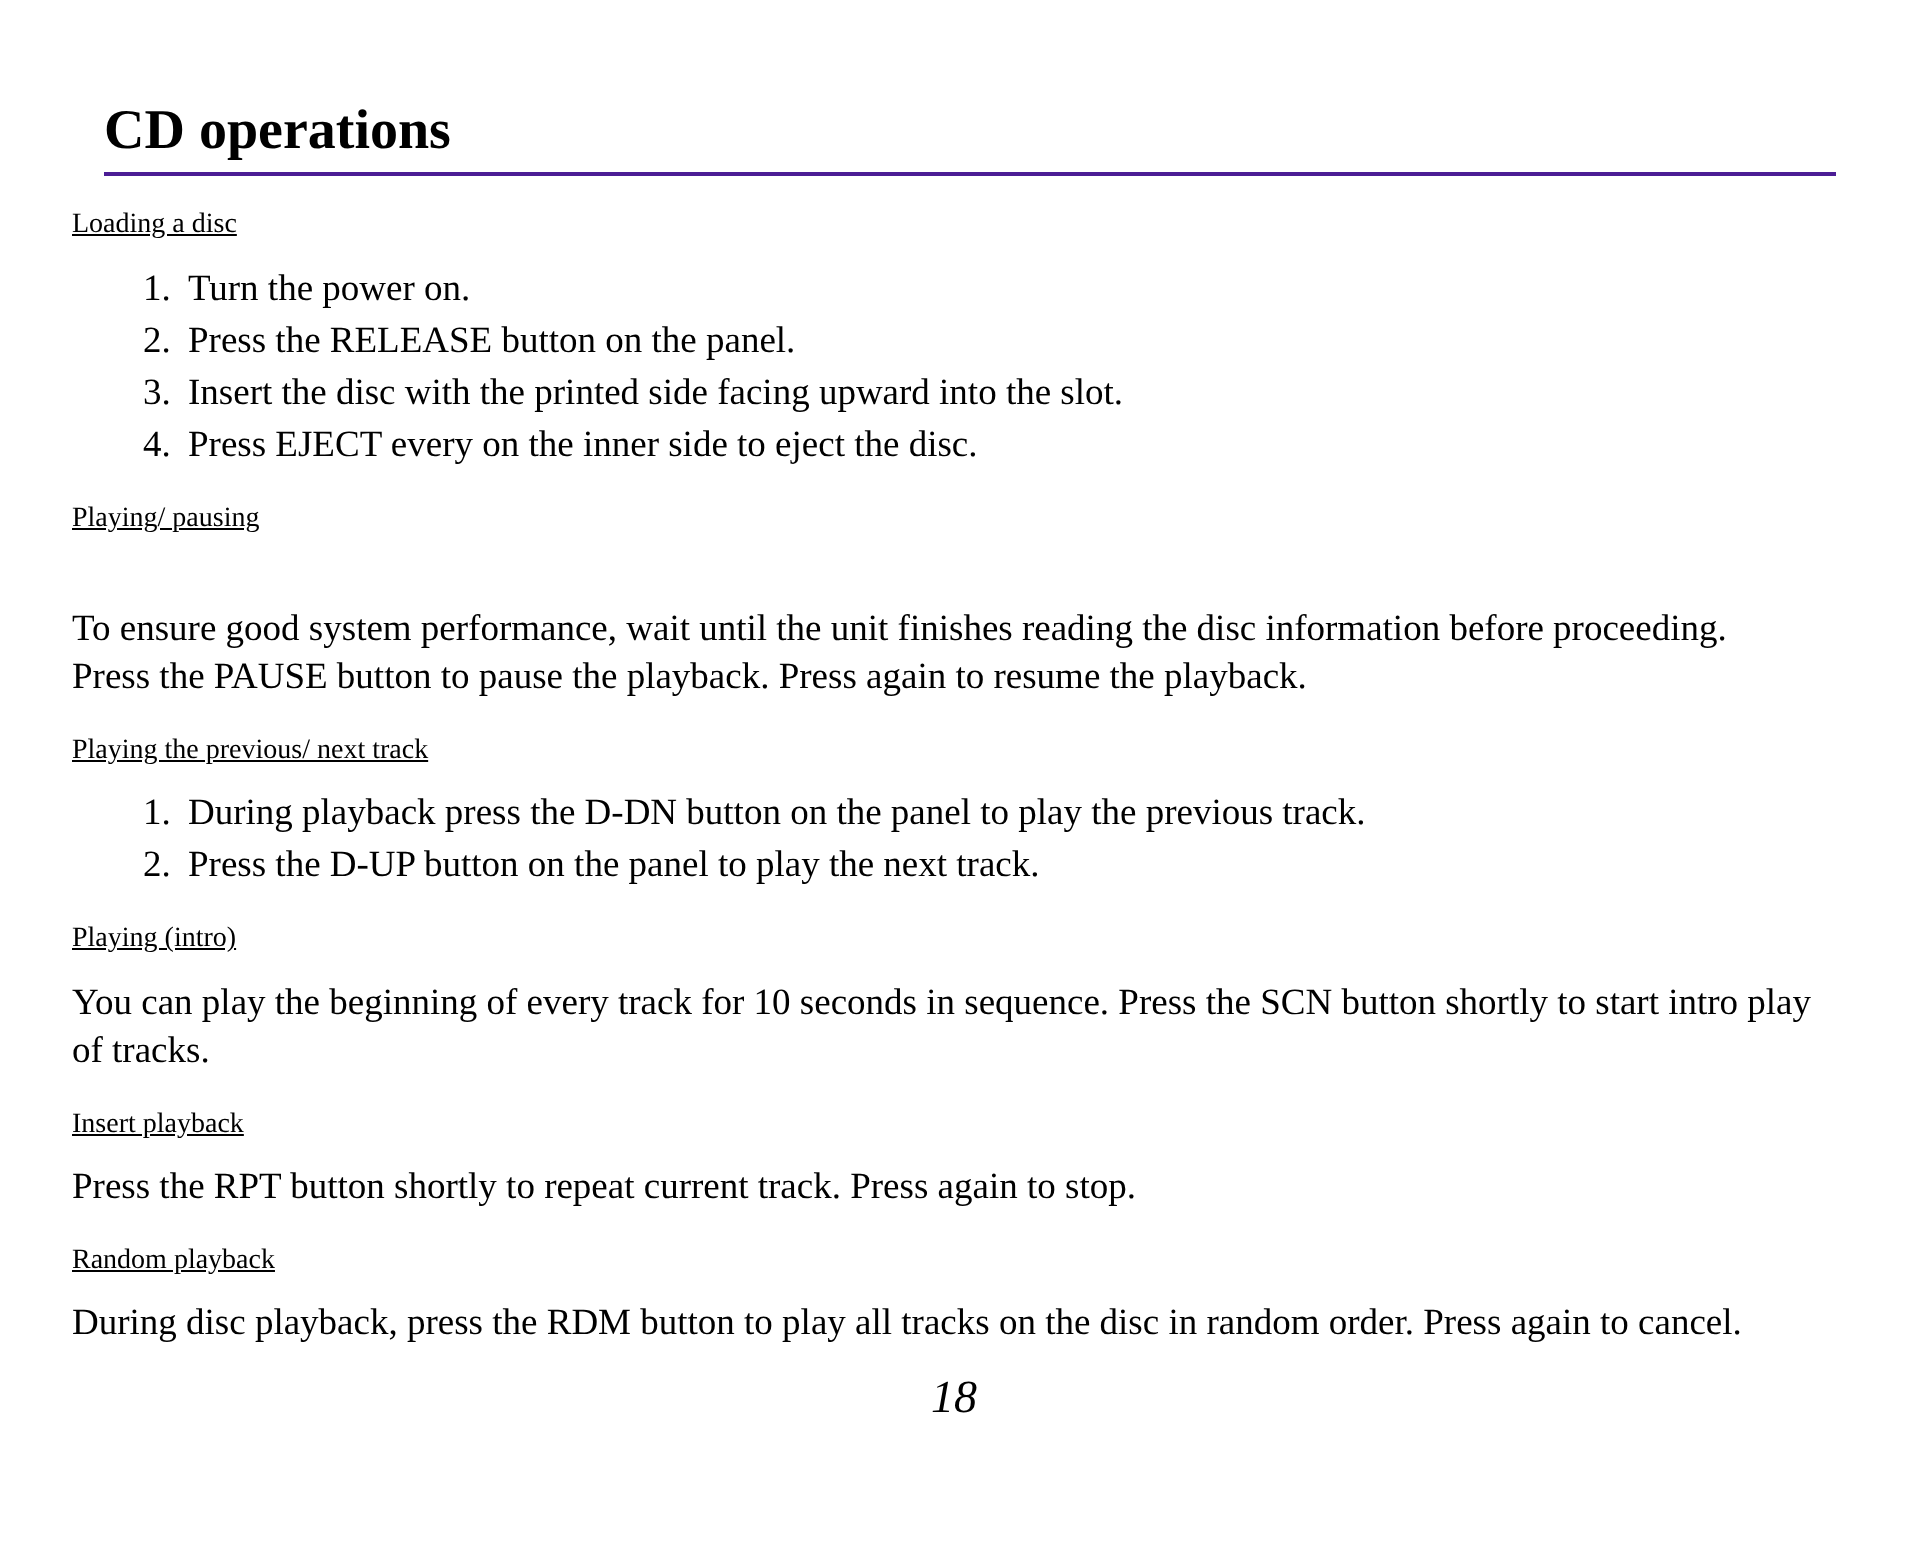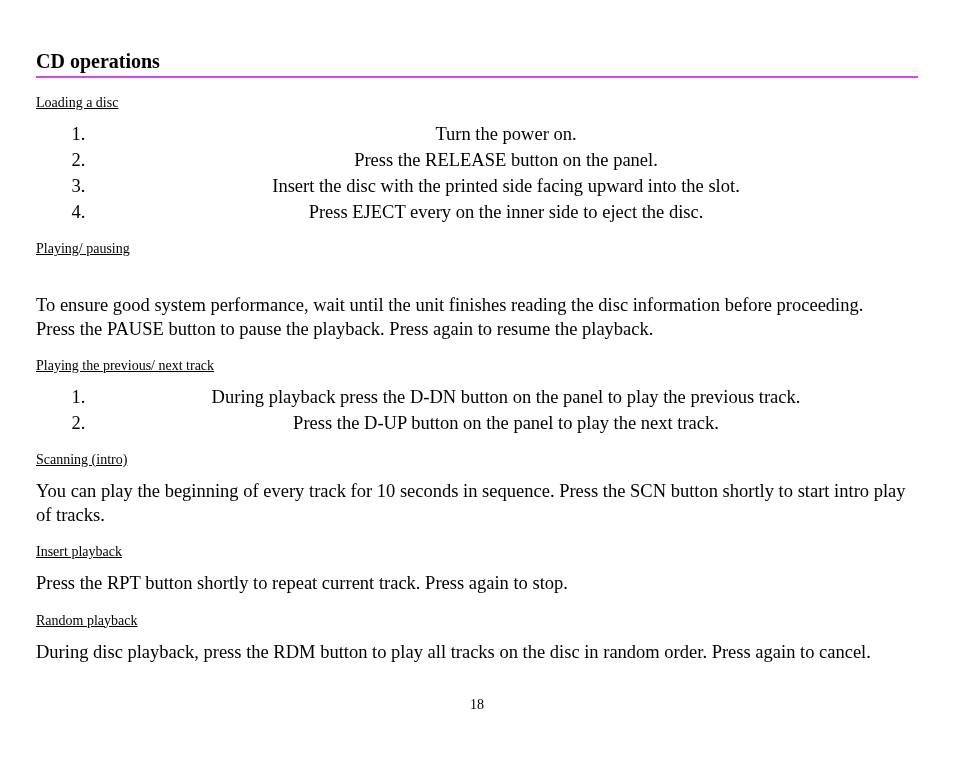--- a/index.html
+++ b/index.html
@@ -7,48 +7,48 @@
     color: #000;
     background: #fff;
     margin: 0;
     padding: 48px 36px 20px 36px;
     width: 954px;
     box-sizing: border-box;
     font-size: 18.5px;
     line-height: 1.3;
   }
   h1 {
-    font-size: 20px;
+    font-size: 28px;
     font-weight: bold;
-    margin: 0 0 4px 0;
+    margin: 0 0 4px 16px;
     padding-bottom: 2px;
-    border-bottom: 2px solid #d946ef;
+    border-bottom: 2px solid #4c1d95;
   }
   h2 {
     font-size: 14px;
     font-weight: normal;
     text-decoration: underline;
     margin: 16px 0 10px 0;
   }
   ol {
     margin: 0 0 8px 0;
     padding-left: 54px;
-    text-align: center;
   }
   ol li {
     padding-left: 4px;
     margin-bottom: 2px;
   }
   p {
     margin: 0 0 8px 0;
   }
   .page-number {
     text-align: center;
-    margin-top: 32px;
-    font-size: 14px;
+    margin-top: 10px;
+    font-size: 23px;
+    font-style: italic;
   }
 </style>
 </head>
 <body>
 
 <h1>CD operations</h1>
 
 <h2>Loading a disc</h2>
 <ol>
   <li>Turn the power on.</li>
@@ -63,21 +63,21 @@
   <span>To ensure good system performance, wait until the unit finishes reading the disc information before proceeding.</span><br>
   <span>Press the PAUSE button to pause the playback. Press again to resume the playback.</span>
 </p>
 
 <h2>Playing the previous/ next track</h2>
 <ol>
   <li>During playback press the D-DN button on the panel to play the previous track.</li>
   <li>Press the D-UP button on the panel to play the next track.</li>
 </ol>
 
-<h2>Scanning (intro)</h2>
+<h2>Playing (intro)</h2>
 <p>You can play the beginning of every track for 10 seconds in sequence. Press the SCN button shortly to start intro play of tracks.</p>
 
 <h2>Insert playback</h2>
 <p>Press the RPT button shortly to repeat current track. Press again to stop.</p>
 
 <h2>Random playback</h2>
 <p>During disc playback, press the RDM button to play all tracks on the disc in random order. Press again to cancel.</p>
 
 <div class="page-number">18</div>
 

